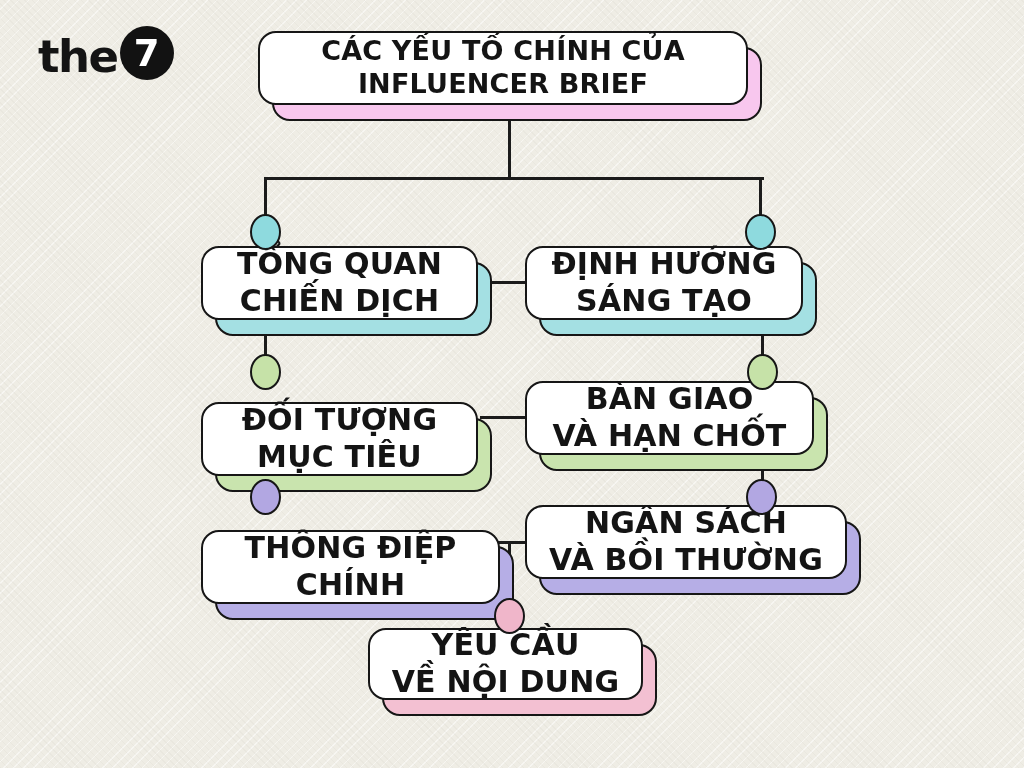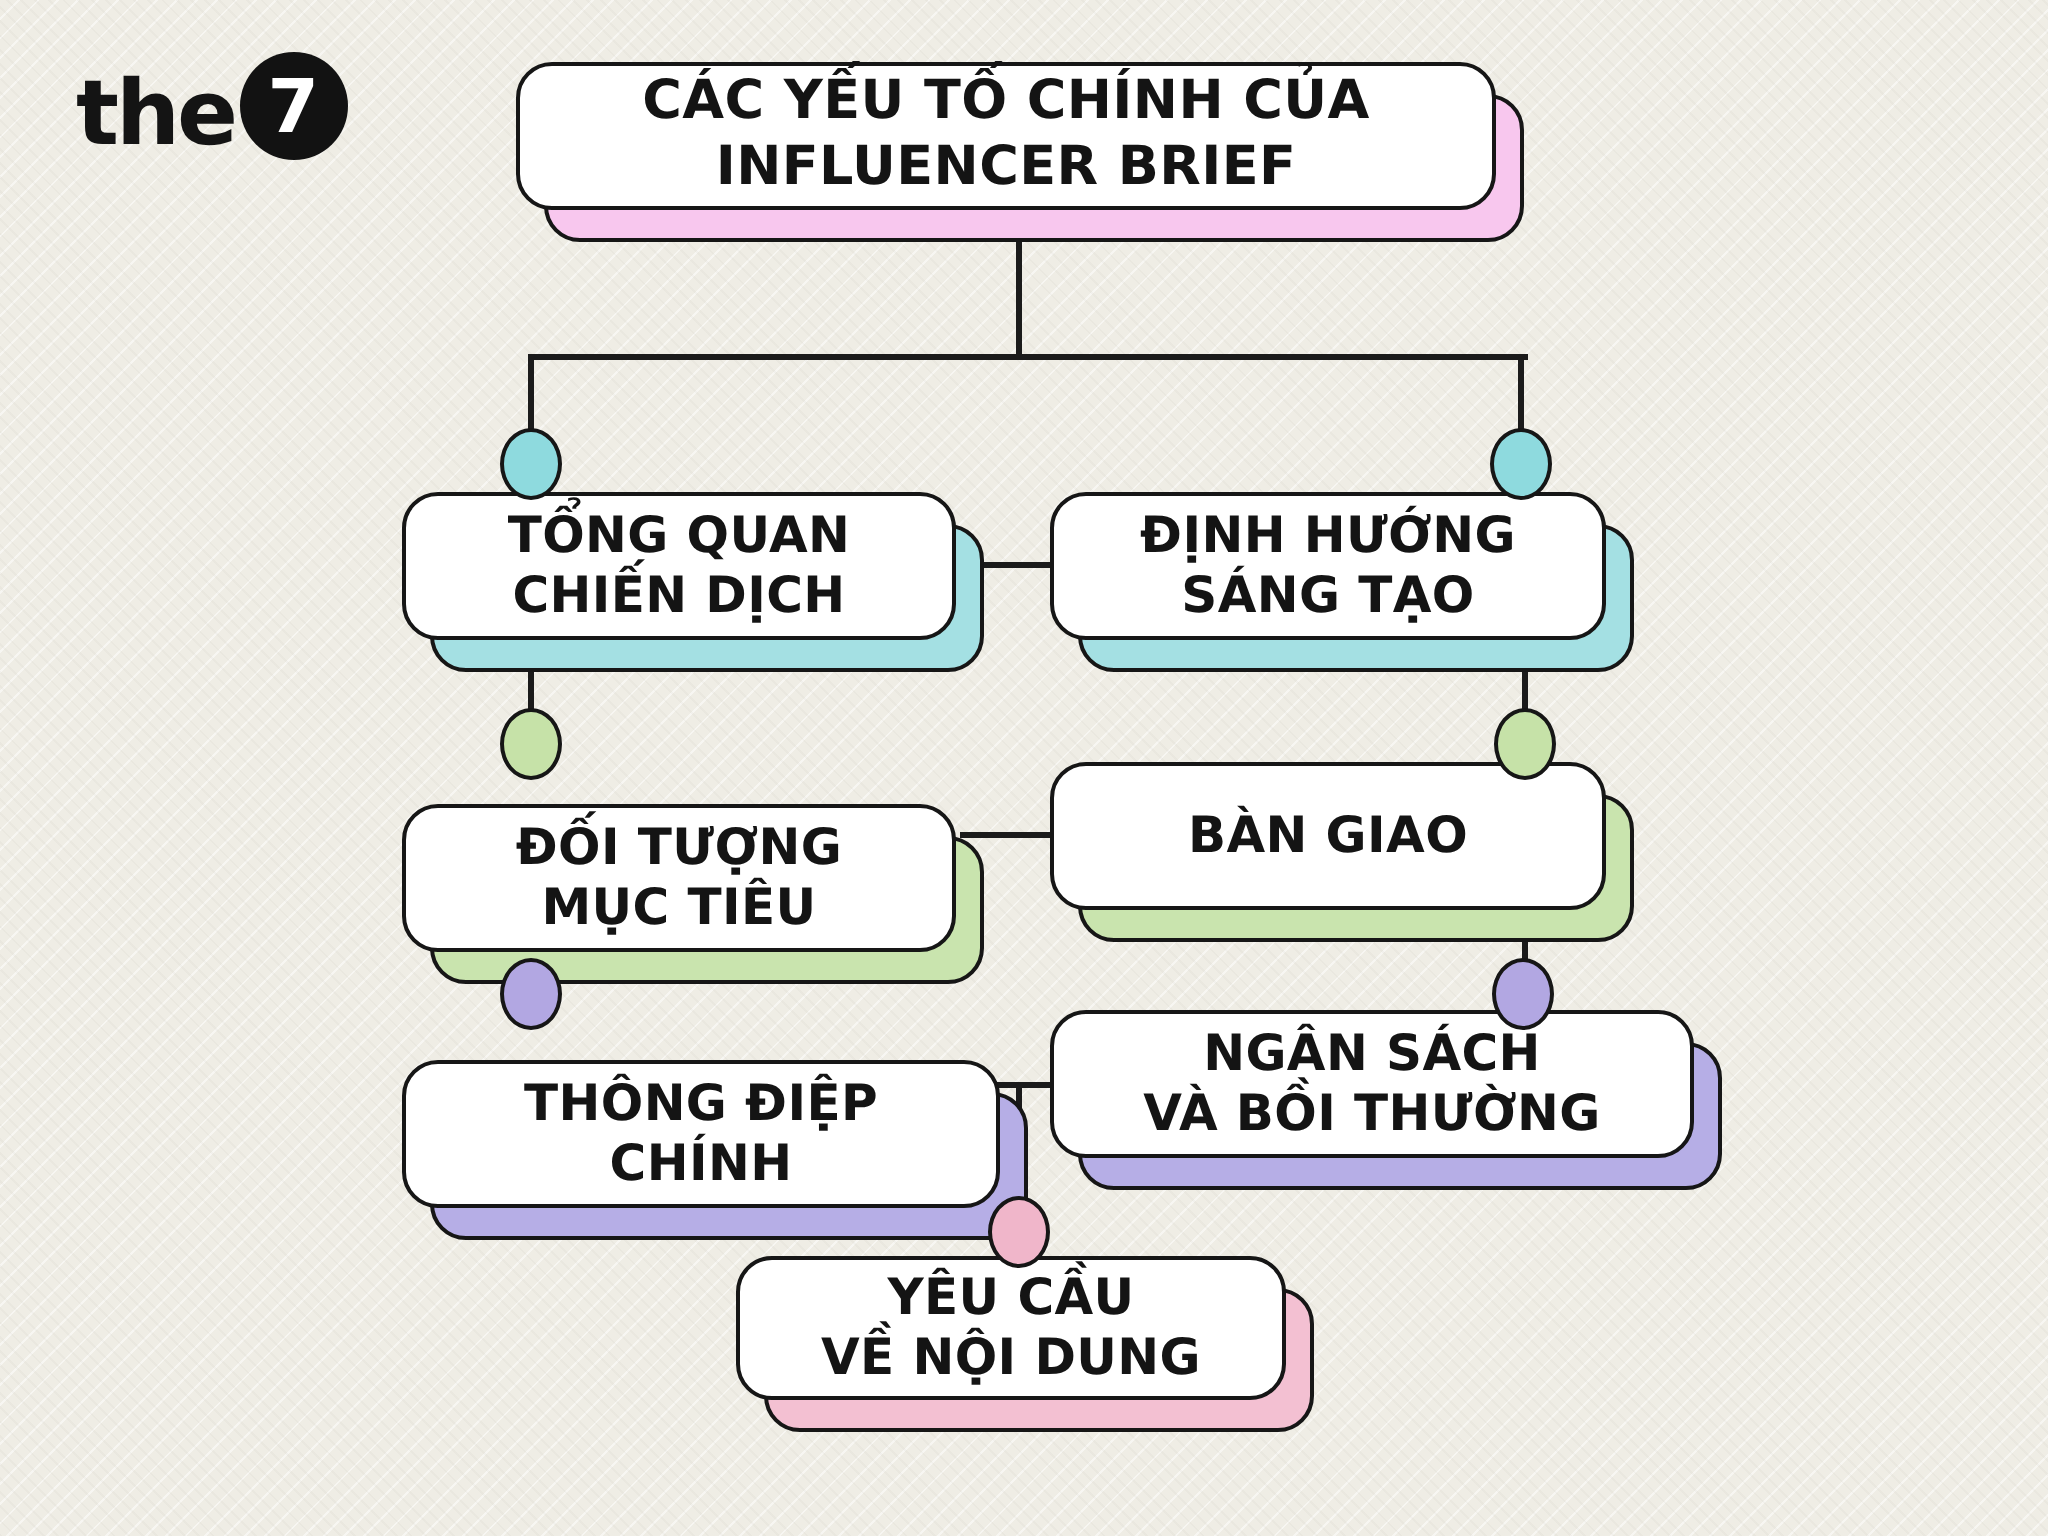--- a/index.html
+++ b/index.html
@@ -36,21 +36,21 @@
   }
   .node .card {
     position: absolute; left: 0; top: 0; width: 100%; height: 100%;
     border: 2.5px solid #161616; border-radius: 18px; box-sizing: border-box;
     background: #ffffff;
     display: flex; flex-direction: column; align-items: center; justify-content: center;
     text-align: left; color: #141414; font-weight: 700;
   }
   .node .card span { display: block; line-height: 1.22; }
   .title-node .card { font-size: 27px; letter-spacing: 0.2px; }
-  .sub-node .card { font-size: 25px; letter-spacing: 0.2px; }
+  .sub-node .card { font-size: 30px; letter-spacing: 0.2px; }
 
   .c-pink   { --c: #f8c7ee; }
   .c-teal   { --c: #a4e0e3; }
   .c-green  { --c: #c9e4ae; }
   .c-purple { --c: #b6aee6; }
   .c-rose   { --c: #f3c0d2; }
 
   
   .dot {
     position: absolute; width: 31px; height: 36px; box-sizing: border-box;
@@ -107,24 +107,25 @@
     </div>
   </div>
 
   <div class="node sub-node c-green" style="left:201px; top:381px; width:277px; height:74px;margin-top:21px;">
     <div class="shadow"></div>
     <div class="card">
       <span>ĐỐI TƯỢNG</span>
       <span>MỤC TIÊU</span>
     </div>
   </div>
-  <div class="node sub-node c-green" style="left:525px; top:381px; width:278px; height:74px;">
+  <div class="node sub-node c-green" style="left:525px; top:381px; width:278px; height:74px;padding-left:11px;">
     <div class="shadow"></div>
     <div class="card">
       <span>BÀN GIAO</span>
+      <span>VÀ HẠN CHỐT</span>
     </div>
   </div>
 
   <div class="node sub-node c-purple" style="left:201px; top:530px; width:299px; height:74px;">
     <div class="shadow"></div>
     <div class="card">
       <span>THÔNG ĐIỆP</span>
       <span>CHÍNH</span>
     </div>
   </div>

